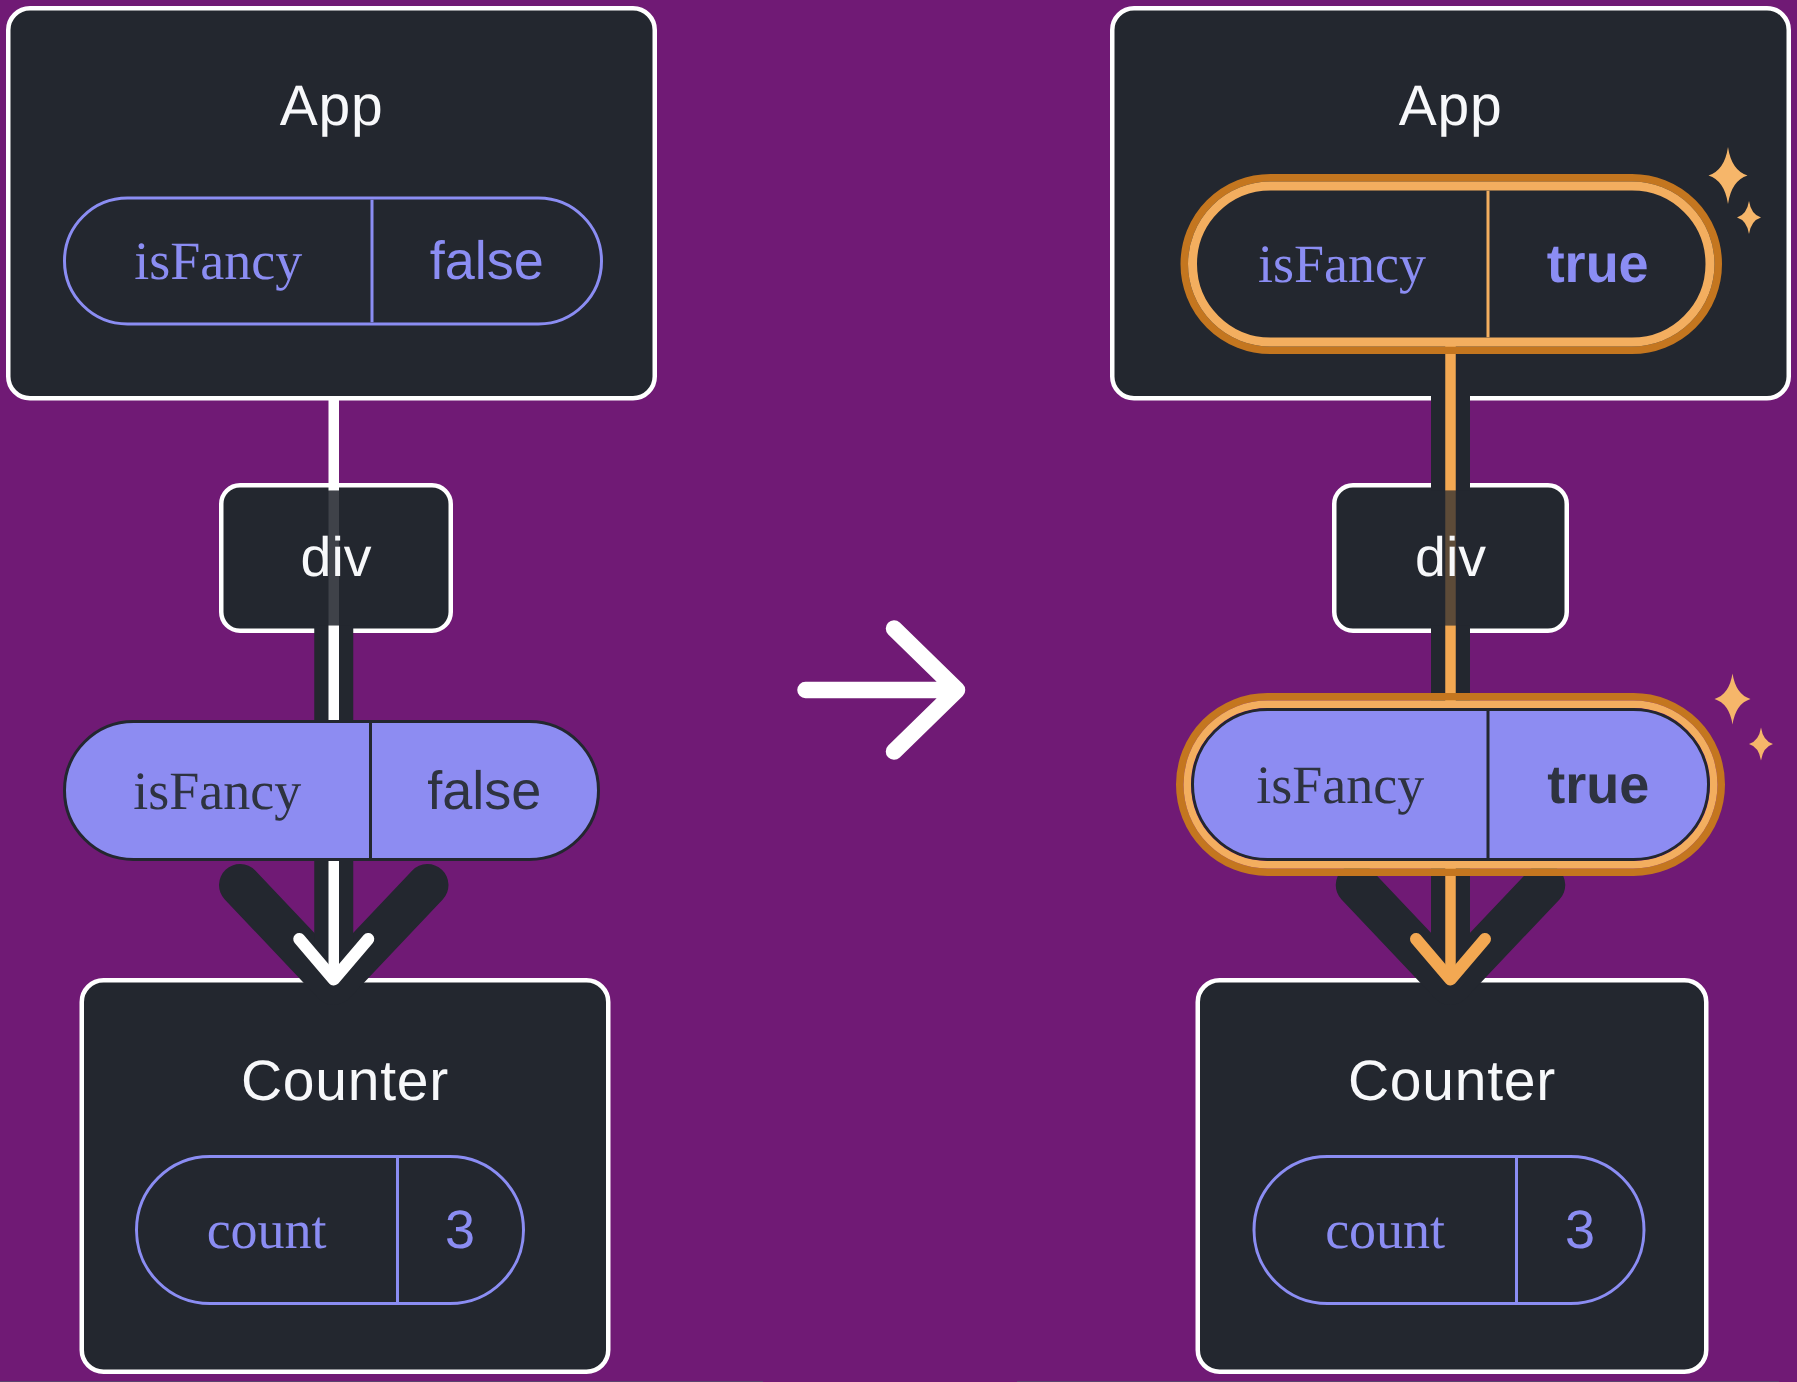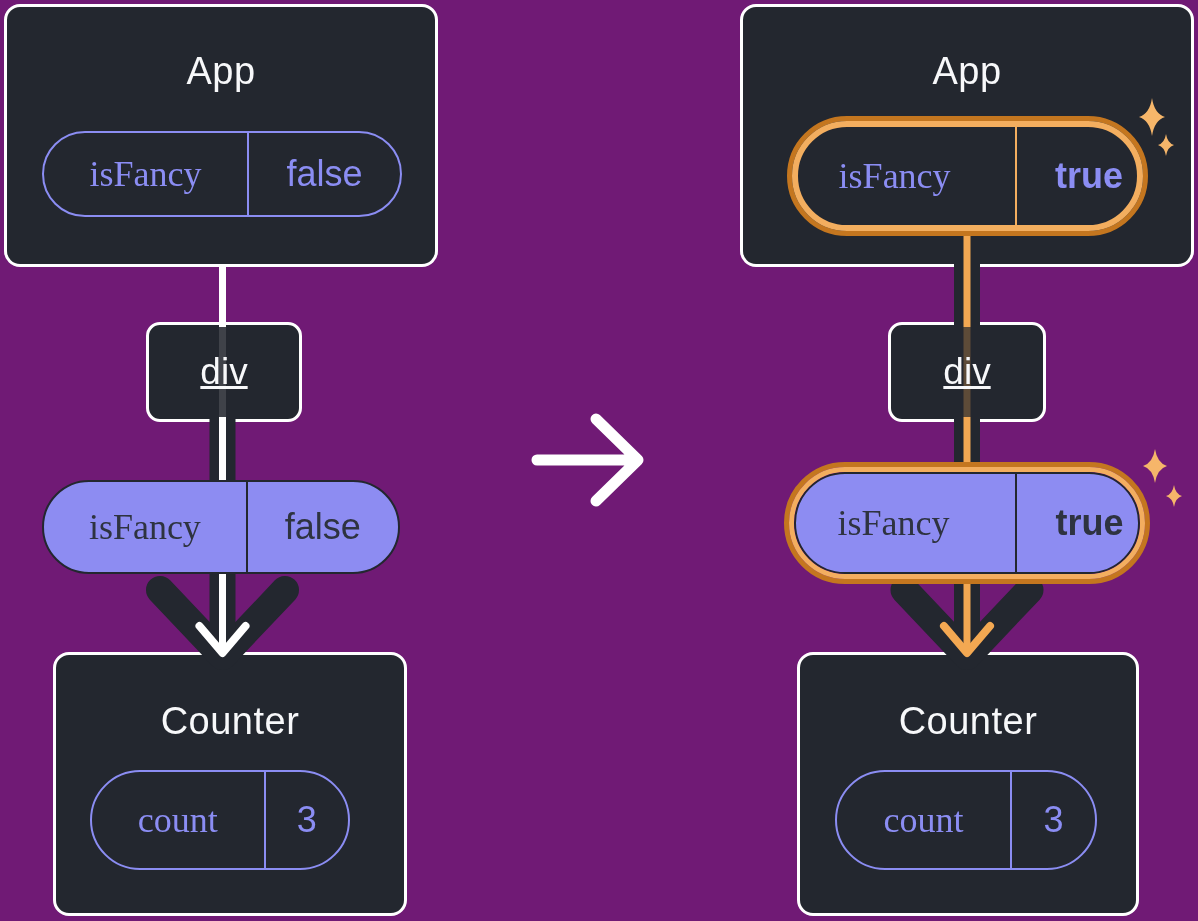--- a/index.html
+++ b/index.html
@@ -13,21 +13,21 @@
     border-radius:16px;box-sizing:border-box;z-index:1;
   }
   .box.small{border-radius:14px;}
   .svg-layer{position:absolute;left:0;top:0;z-index:2;pointer-events:none;}
   .title{
     position:absolute;z-index:3;color:#F7F8FA;font-size:38px;font-weight:500;
     text-align:center;letter-spacing:.5px;
   }
   .nodelabel{
     position:absolute;z-index:3;color:#F7F8FA;font-size:37px;font-weight:500;
-    display:flex;align-items:center;justify-content:center;text-decoration:underline;
+    display:flex;align-items:center;justify-content:center;
   }
   .pill{
     position:absolute;z-index:3;display:flex;align-items:stretch;
     border-radius:999px;box-sizing:border-box;overflow:hidden;
   }
   .pill .cell{
     display:flex;align-items:center;justify-content:center;
     font-size:36px;box-sizing:border-box;
   }
   .w57{flex:0 0 57%;font-family:Liberation Serif, serif;} .w43{flex:0 0 43%;text-align:right;}
@@ -48,21 +48,21 @@
   .hl-mid.appstyle .cell + .cell{border-left:2px solid #F3AE5F;}
   .hl-mid.appstyle .cell{font-size:36px;}
   .hl-mid .cell{display:flex;align-items:center;justify-content:center;box-sizing:border-box;}
   .pill-inner{
     flex:1;display:flex;align-items:stretch;background:#8D8CF2;
     border:2.5px solid #23272F;border-radius:999px;overflow:hidden;
     color:#2E3340;font-weight:500;box-sizing:border-box;
   }
   .pill-inner .cell{font-size:36px;}
   .pill-inner .cell + .cell{border-left:2.5px solid #23272F;}
-  .bold{font-weight:bold;margin-left:24px;}
+  .bold{font-weight:bold;}
 </style>
 </head>
 <body>
 
 <div class="canvas">
 
   <div class="box" style="left:4px;top:4px;width:434px;height:263px;"></div>
   <div class="box small" style="left:146px;top:322px;width:156px;height:100px;"></div>
   <div class="box" style="left:53px;top:652px;width:354px;height:264px;"></div>
 

